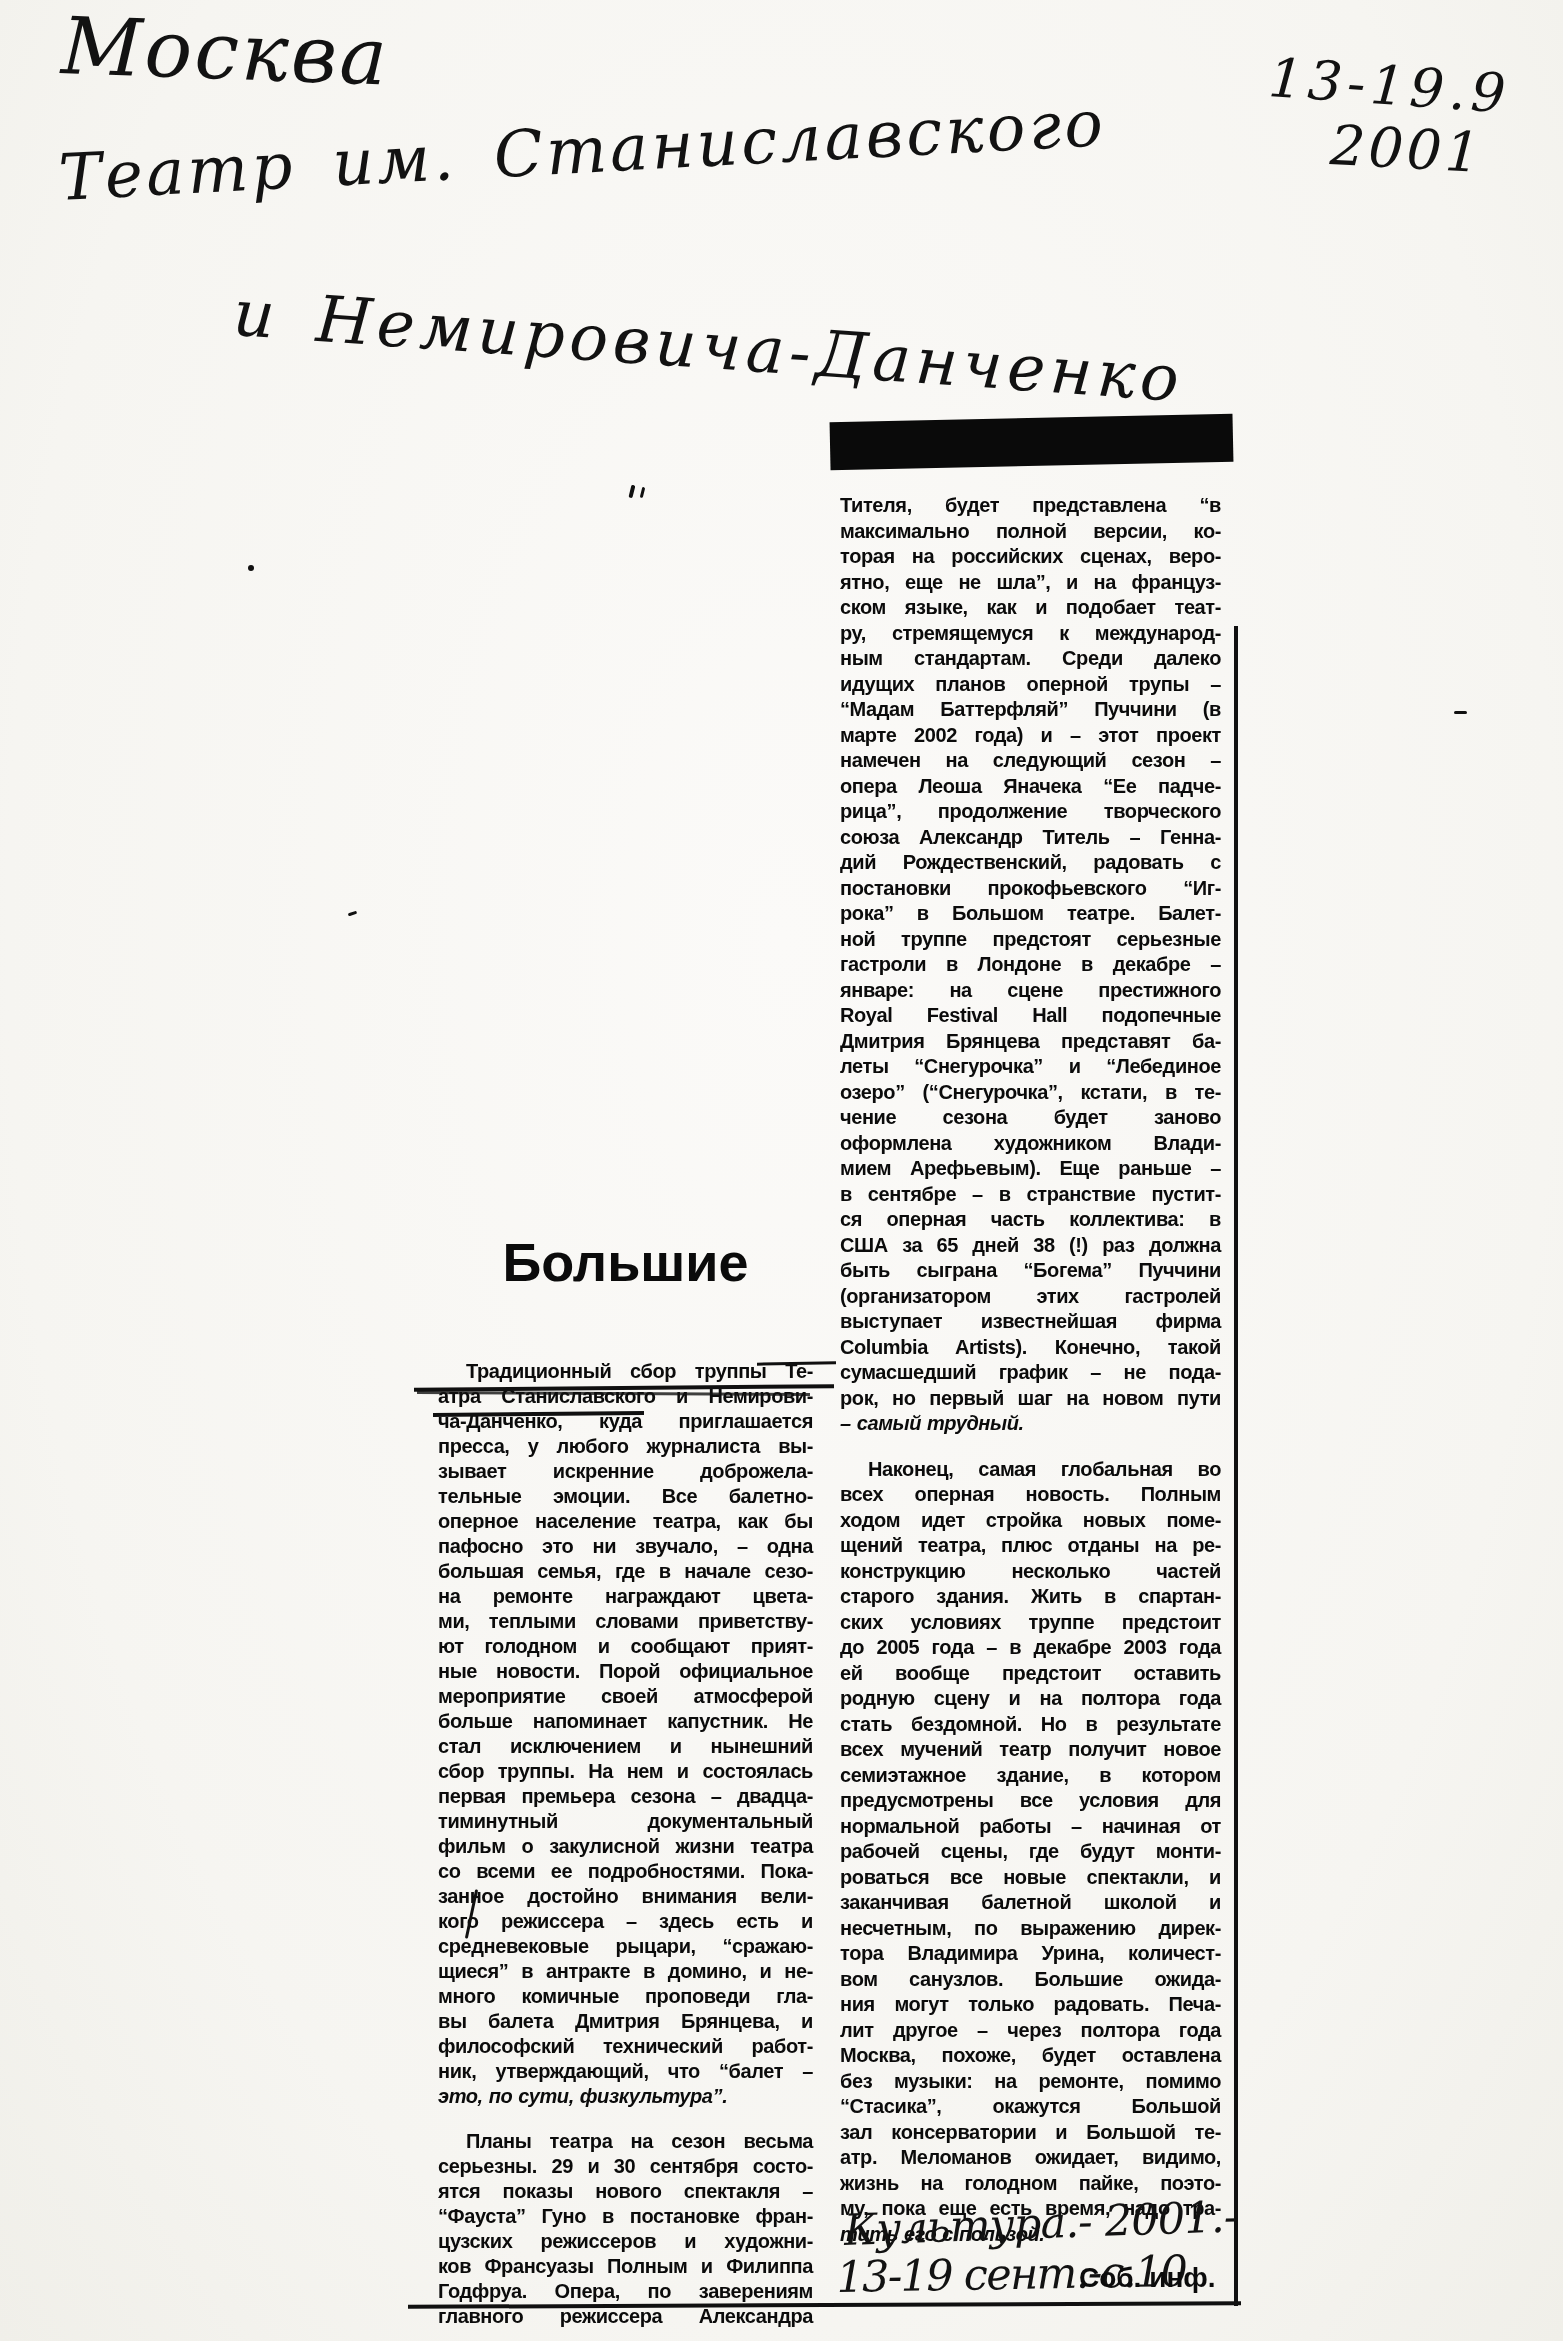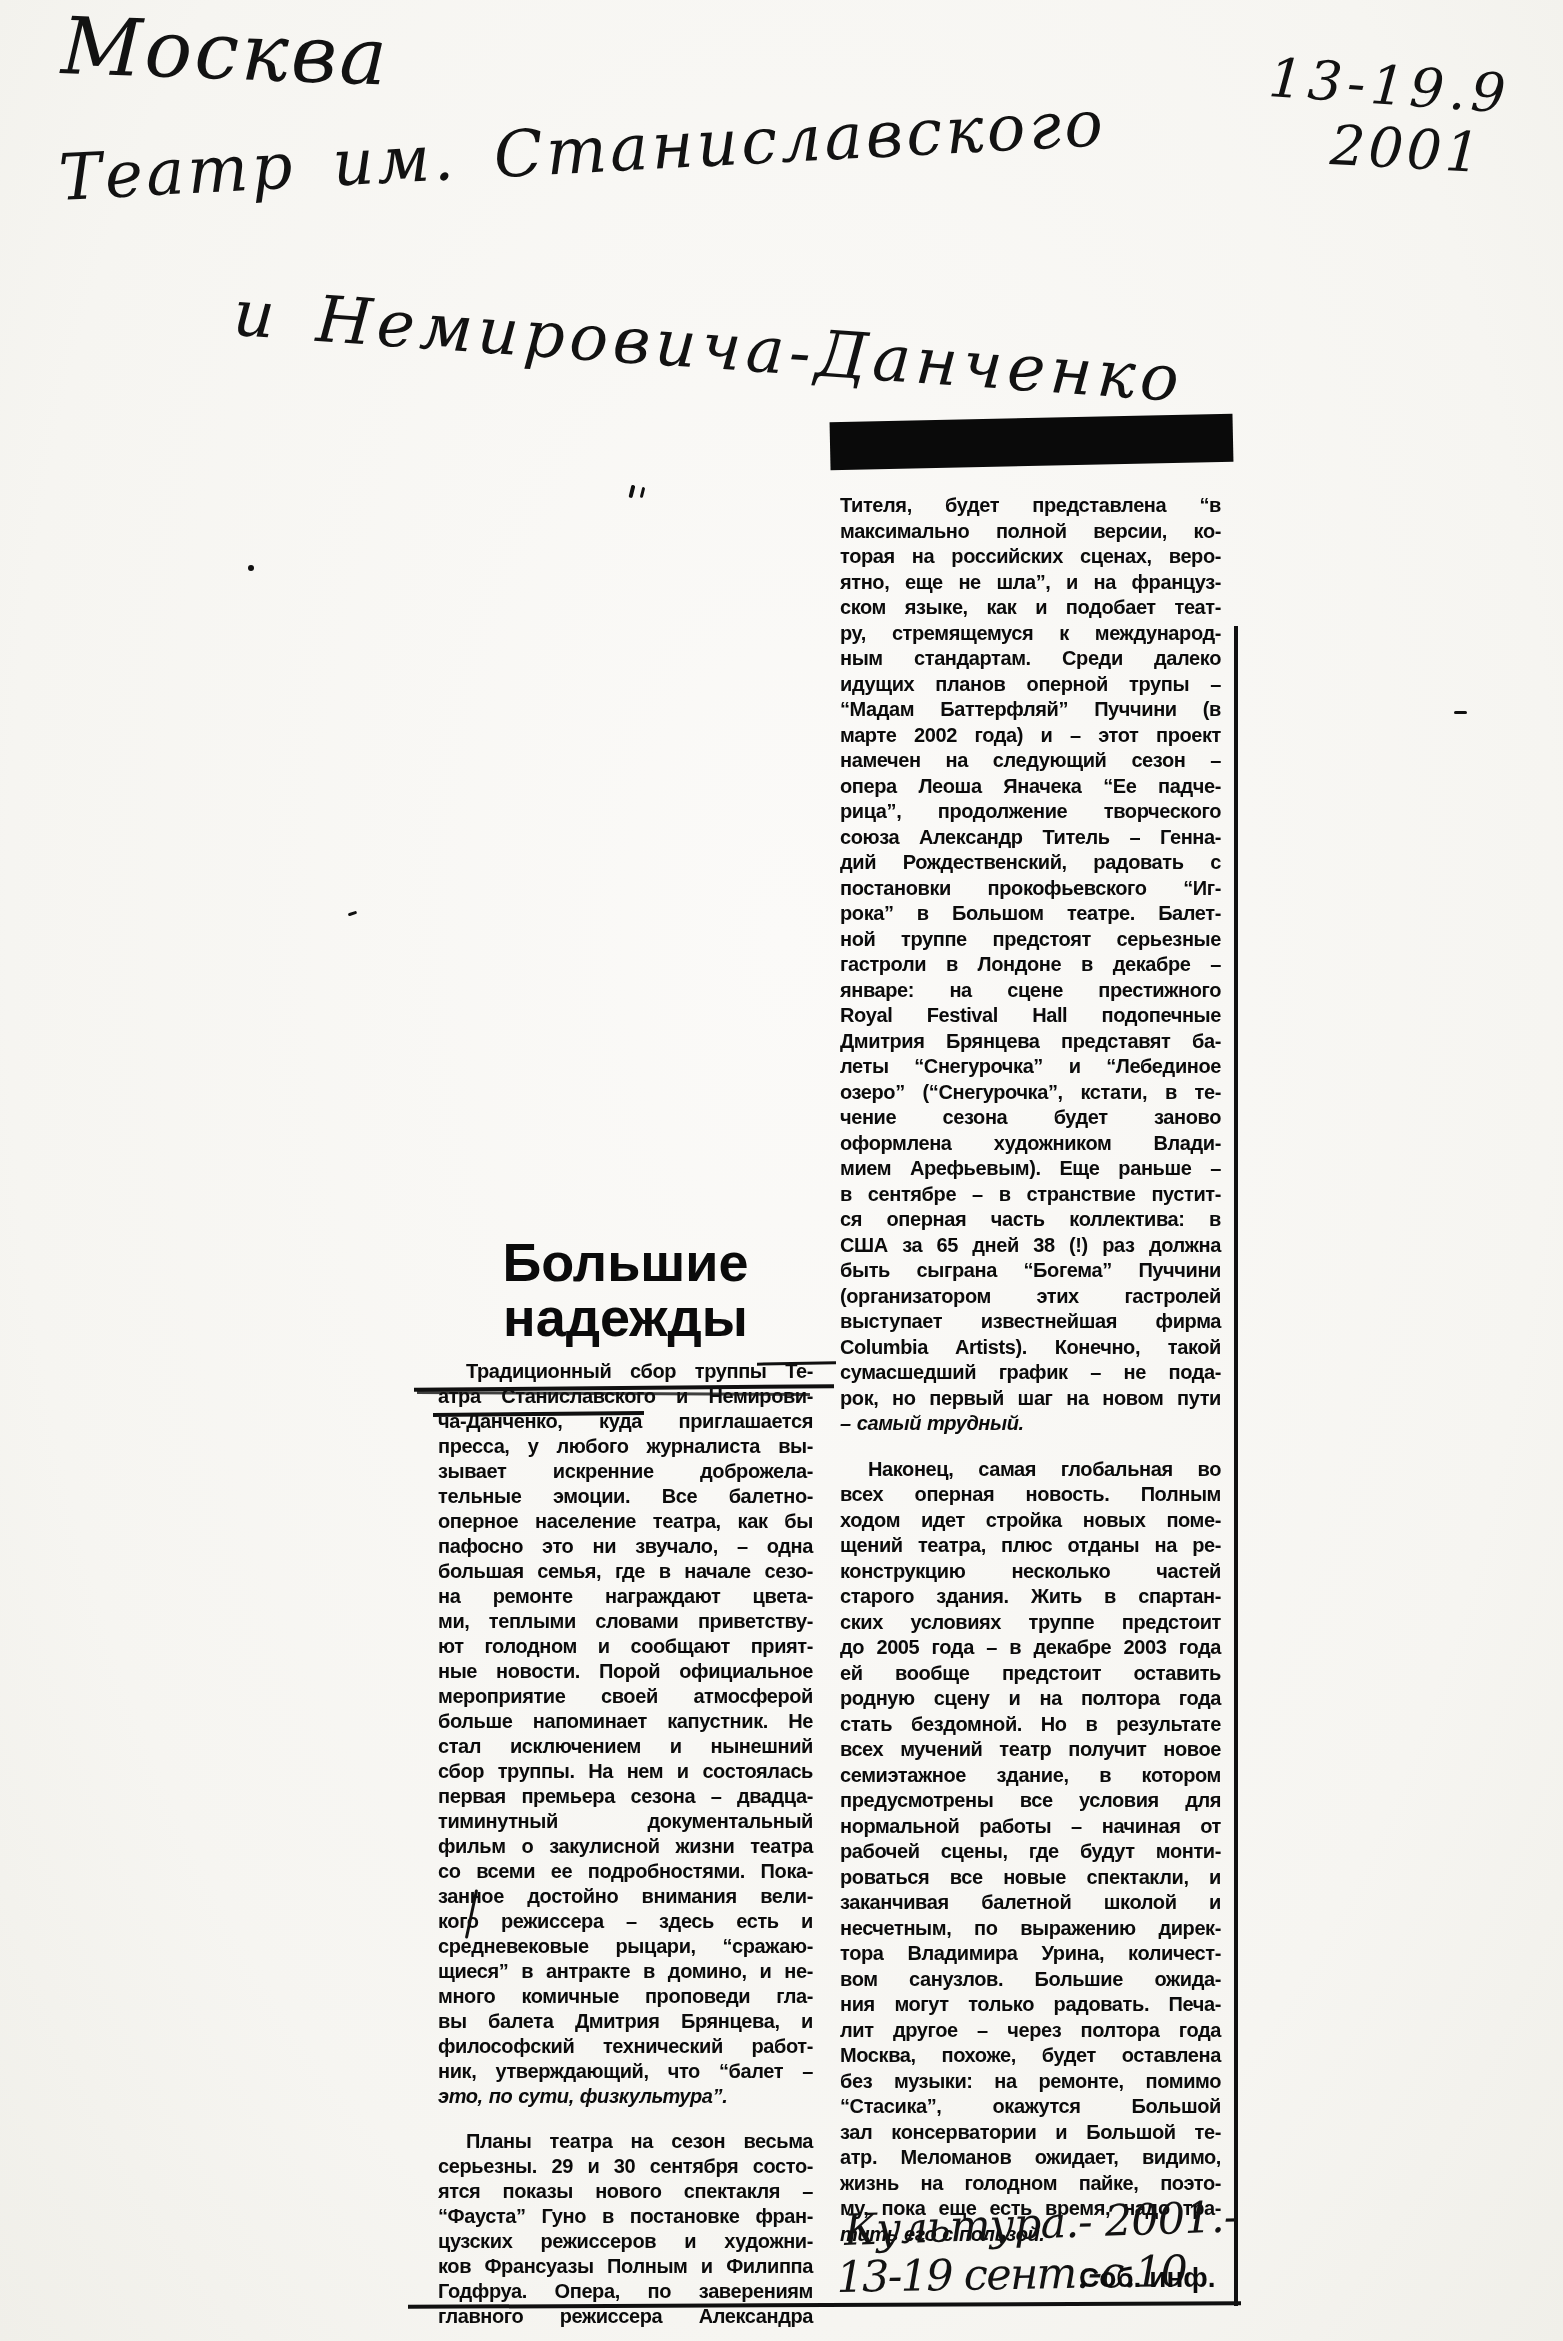--- a/index.html
+++ b/index.html
@@ -31,21 +31,20 @@
   <div class="hw" style="left:57px;top:141px;font-size:64px;letter-spacing:3.3px;word-spacing:13.4px;transform:rotate(-3deg);">Театр им. Станиславского</div>
   <div class="hw" style="left:236px;top:276px;font-size:64px;letter-spacing:5px;word-spacing:11.7px;transform:rotate(4deg);">и Немировича-Данченко</div>
 
   <div class="hw" style="left:1271px;top:46px;font-size:54px;letter-spacing:5px;transform:rotate(4deg);">13-19.9</div>
   <div class="hw" style="left:1332px;top:113px;font-size:55px;letter-spacing:3.3px;transform:rotate(3deg);">2001</div>
 
   <div class="bar" style="left:830px;top:418px;width:403px;height:48px;transform:rotate(-1.2deg);"></div>
 
   <div class="headline news" style="left:438px;top:1235px;width:375px;">
     <div>Большие</div>
-    <div>надежды</div>
   </div>
 
   <div id="left-col" class="col news" style="left:438px;top:1339px;width:375px;--lh:25px;">
       <div class="ln ind">Традиционный сбор труппы Те-</div>
       <div class="ln">атра Станиславского и Немирови-</div>
       <div class="ln">ча-Данченко, куда приглашается</div>
       <div class="ln">пресса, у любого журналиста вы-</div>
       <div class="ln">зывает искренние доброжела-</div>
       <div class="ln">тельные эмоции. Все балетно-</div>
       <div class="ln">оперное население театра, как бы</div>

